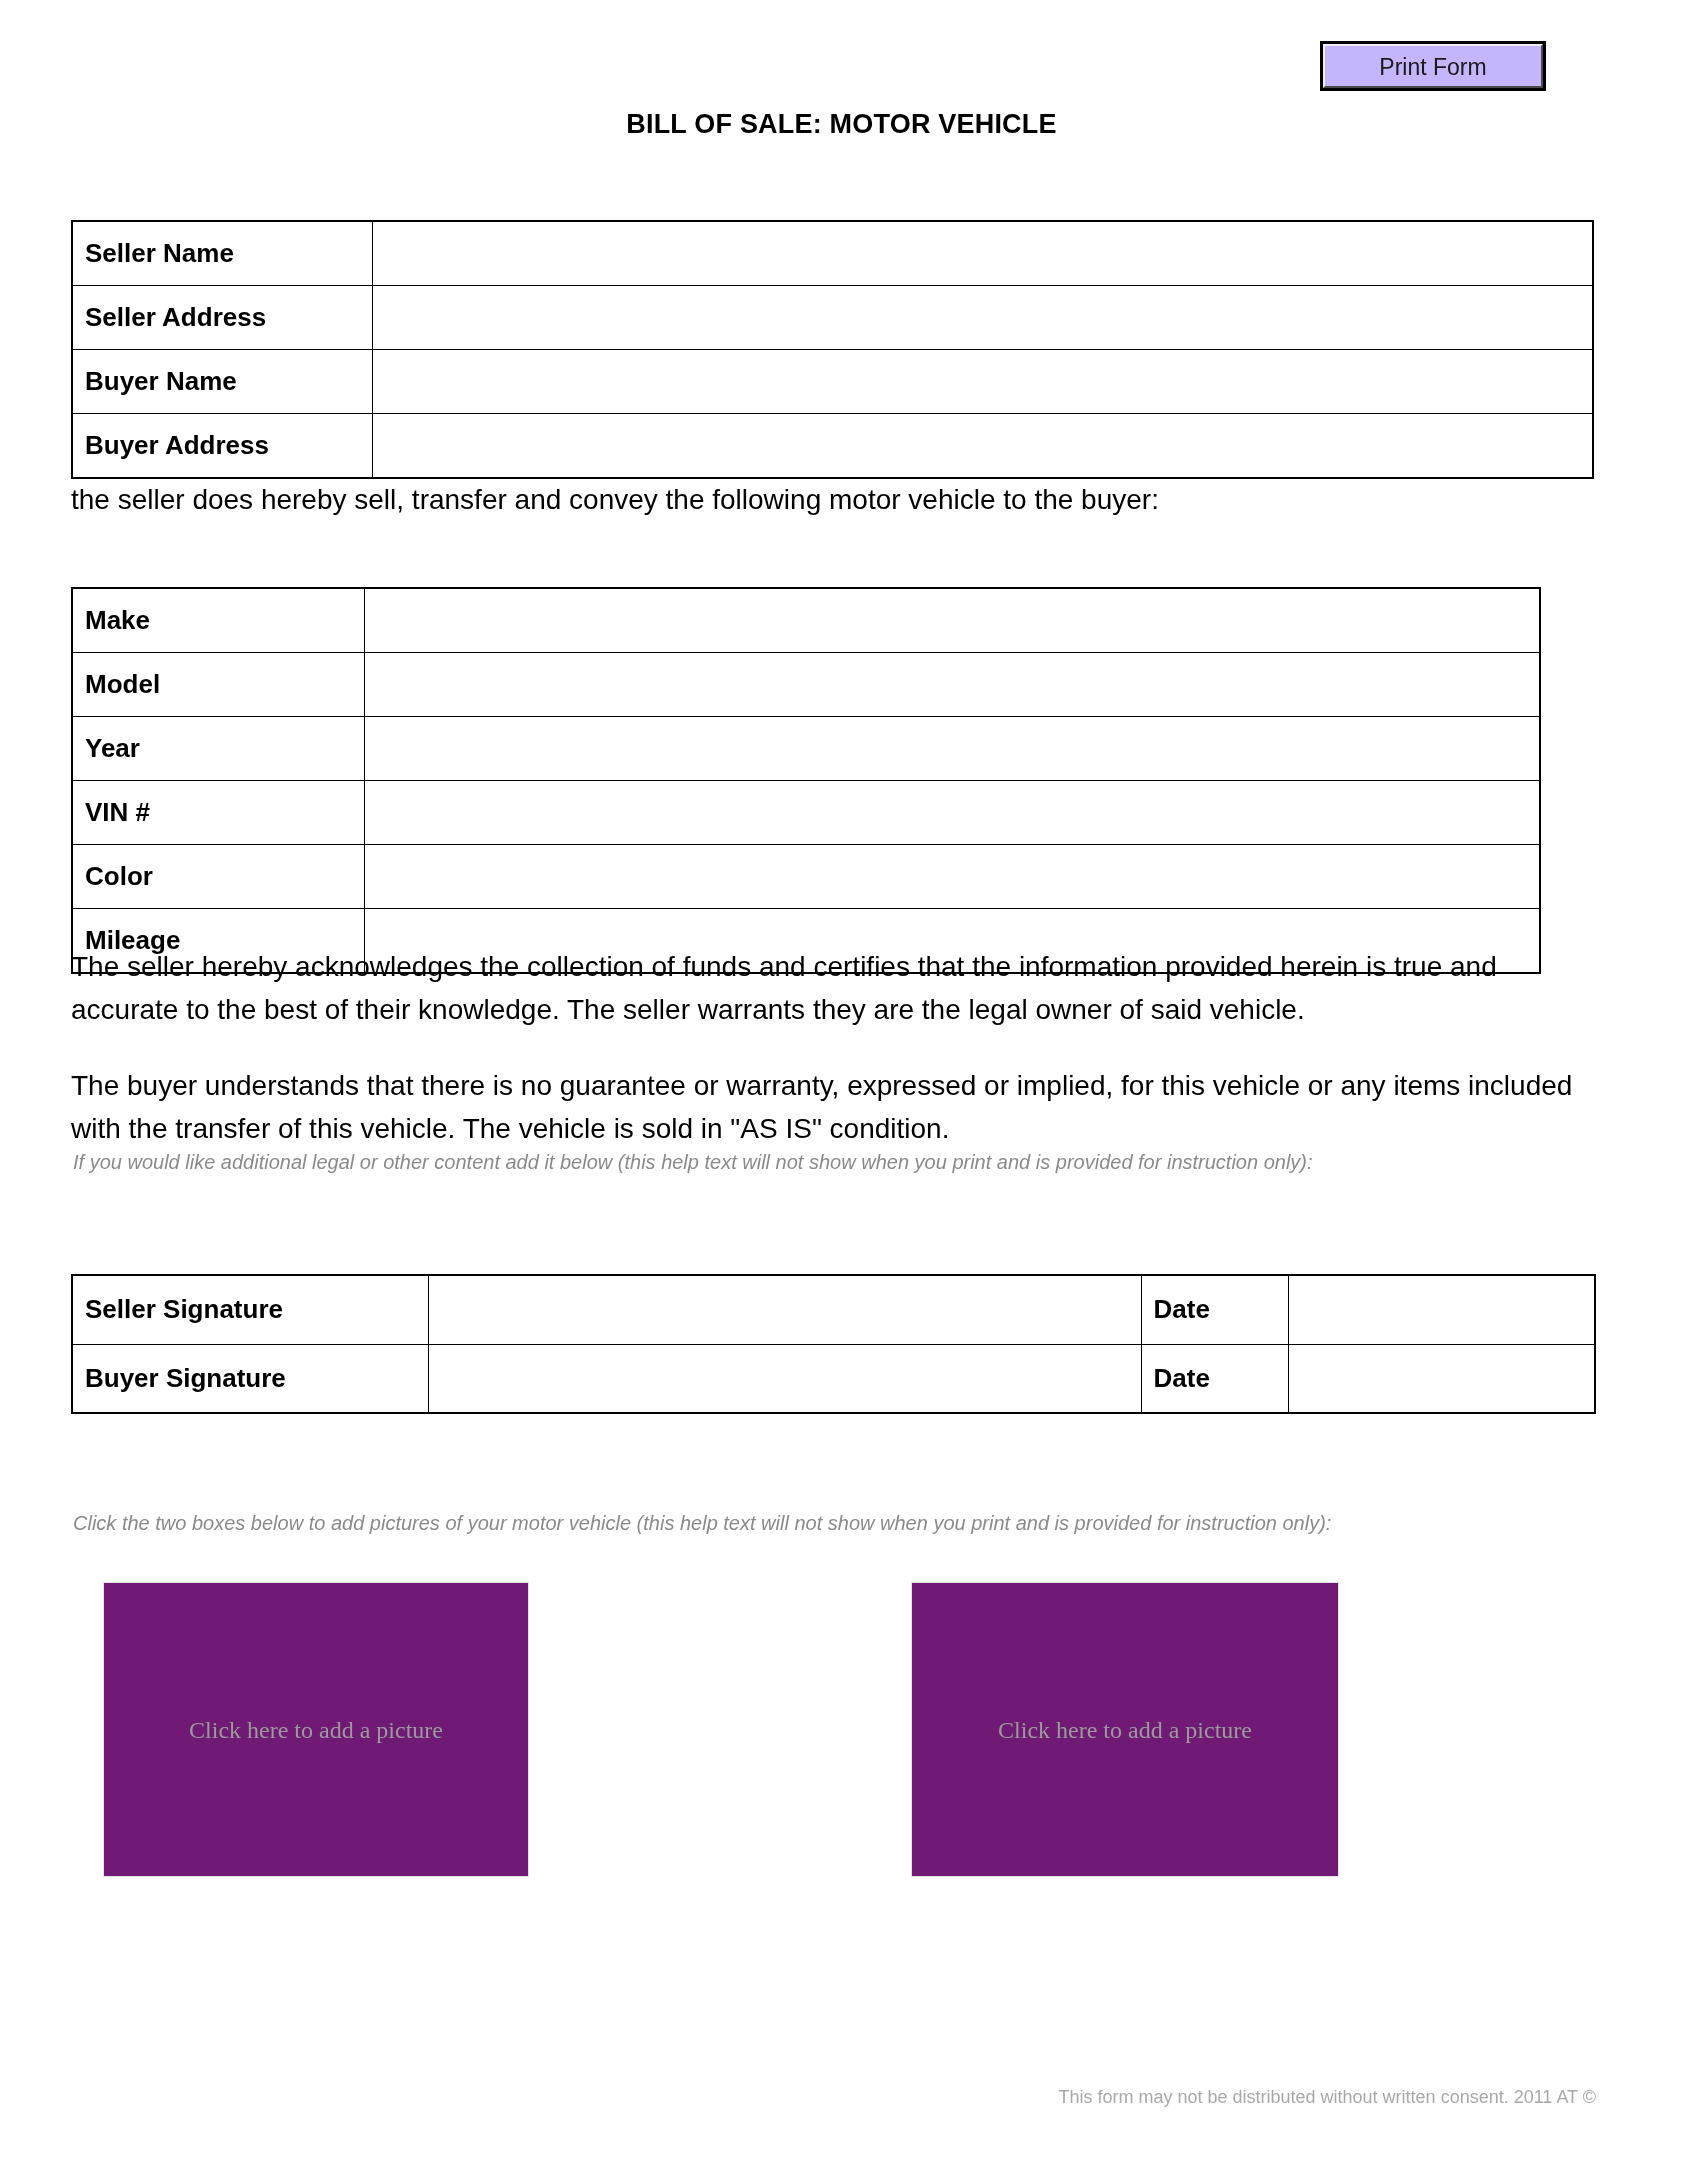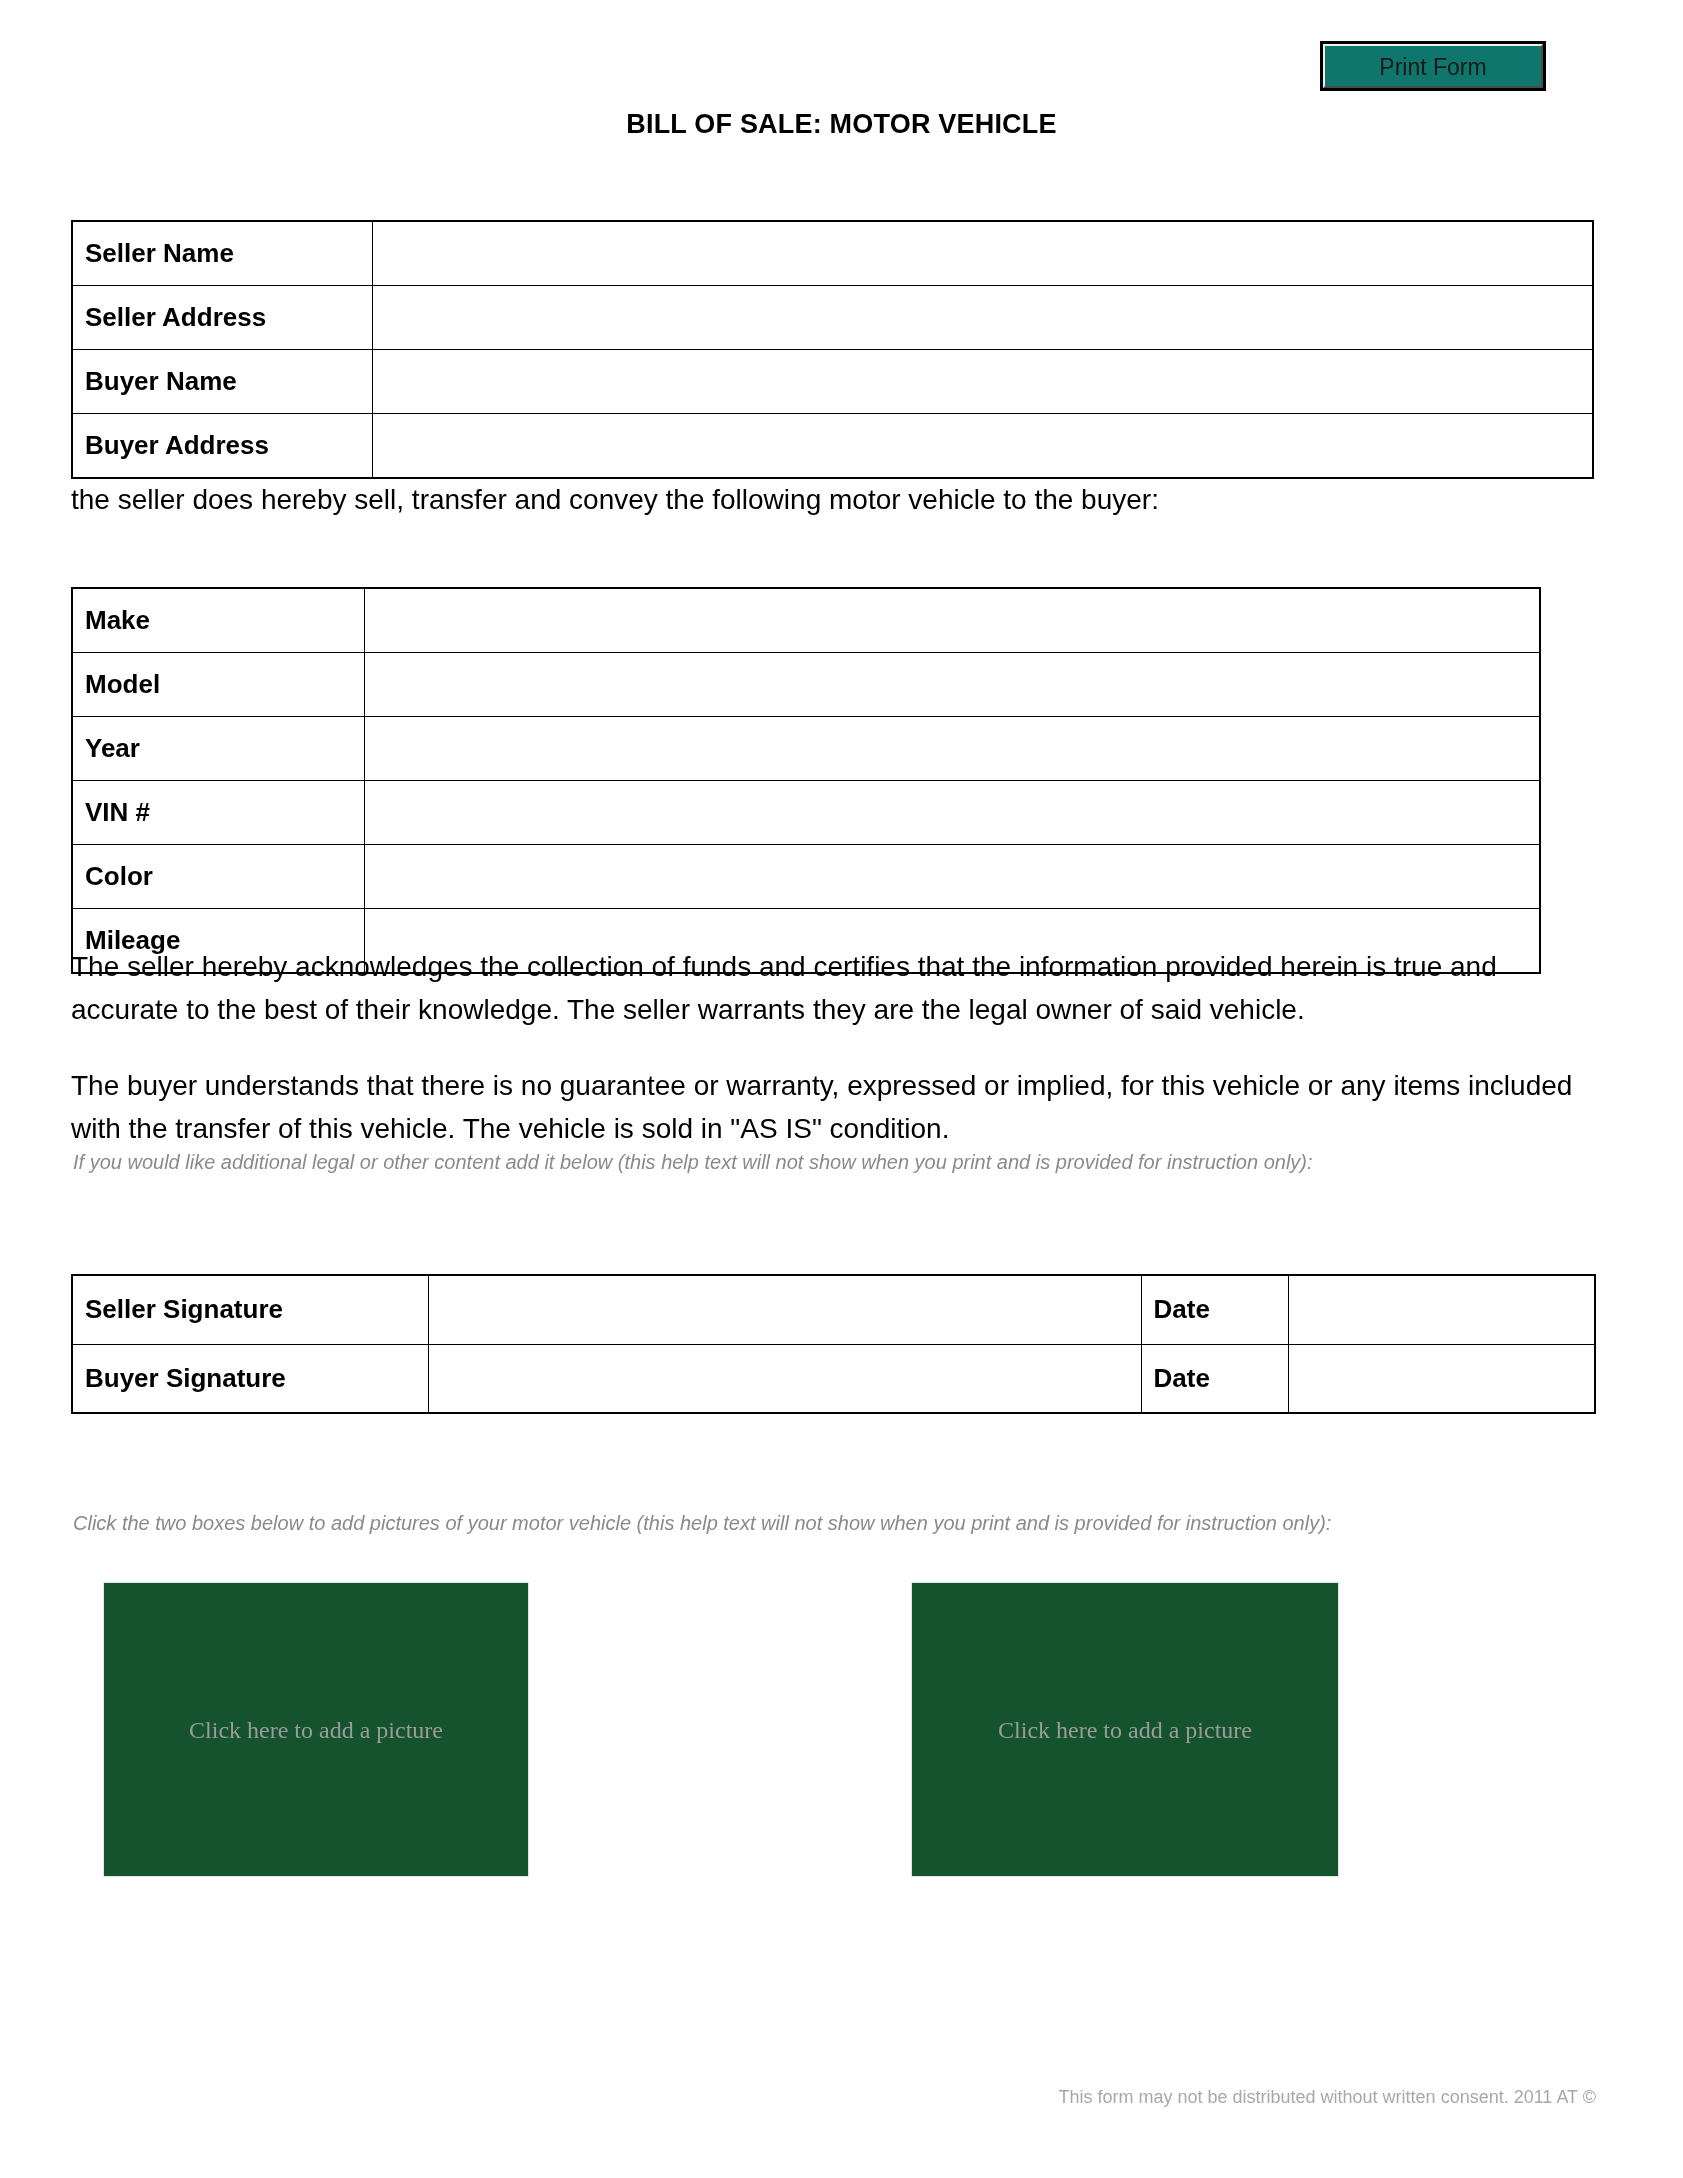--- a/index.html
+++ b/index.html
@@ -32,21 +32,21 @@
   }
   .print-btn {
     display: inline-block;
     width: 220px;
     height: 44px;
     line-height: 42px;
     text-align: center;
     font-size: 23px;
     font-family: "Liberation Sans", sans-serif;
     color: #1a1a1a;
-    background: #0f766e;
+    background: #c4b5fd;
     border-top: 2px solid #f2f0ec;
     border-left: 2px solid #f2f0ec;
     border-right: 2px solid #4a4a4a;
     border-bottom: 2px solid #4a4a4a;
     outline: 3px solid #000000;
     box-sizing: border-box;
     cursor: pointer;
     user-select: none;
   }
 
@@ -168,21 +168,21 @@
     font-style: italic;
     color: #8a8a8a;
     line-height: 28px;
   }
   #help-legal   { top: 1148px; }
   #help-picture { top: 1509px; }
 
   
   .pic-box {
     position: absolute;
-    background: #14532d;
+    background: #701a75;
     border: 1px solid #e3e3e3;
     box-sizing: border-box;
     cursor: pointer;
   }
   .pic-box .pic-label {
     position: absolute;
     left: 0;
     right: 0;
     top: 50%;
     transform: translateY(-50%);

